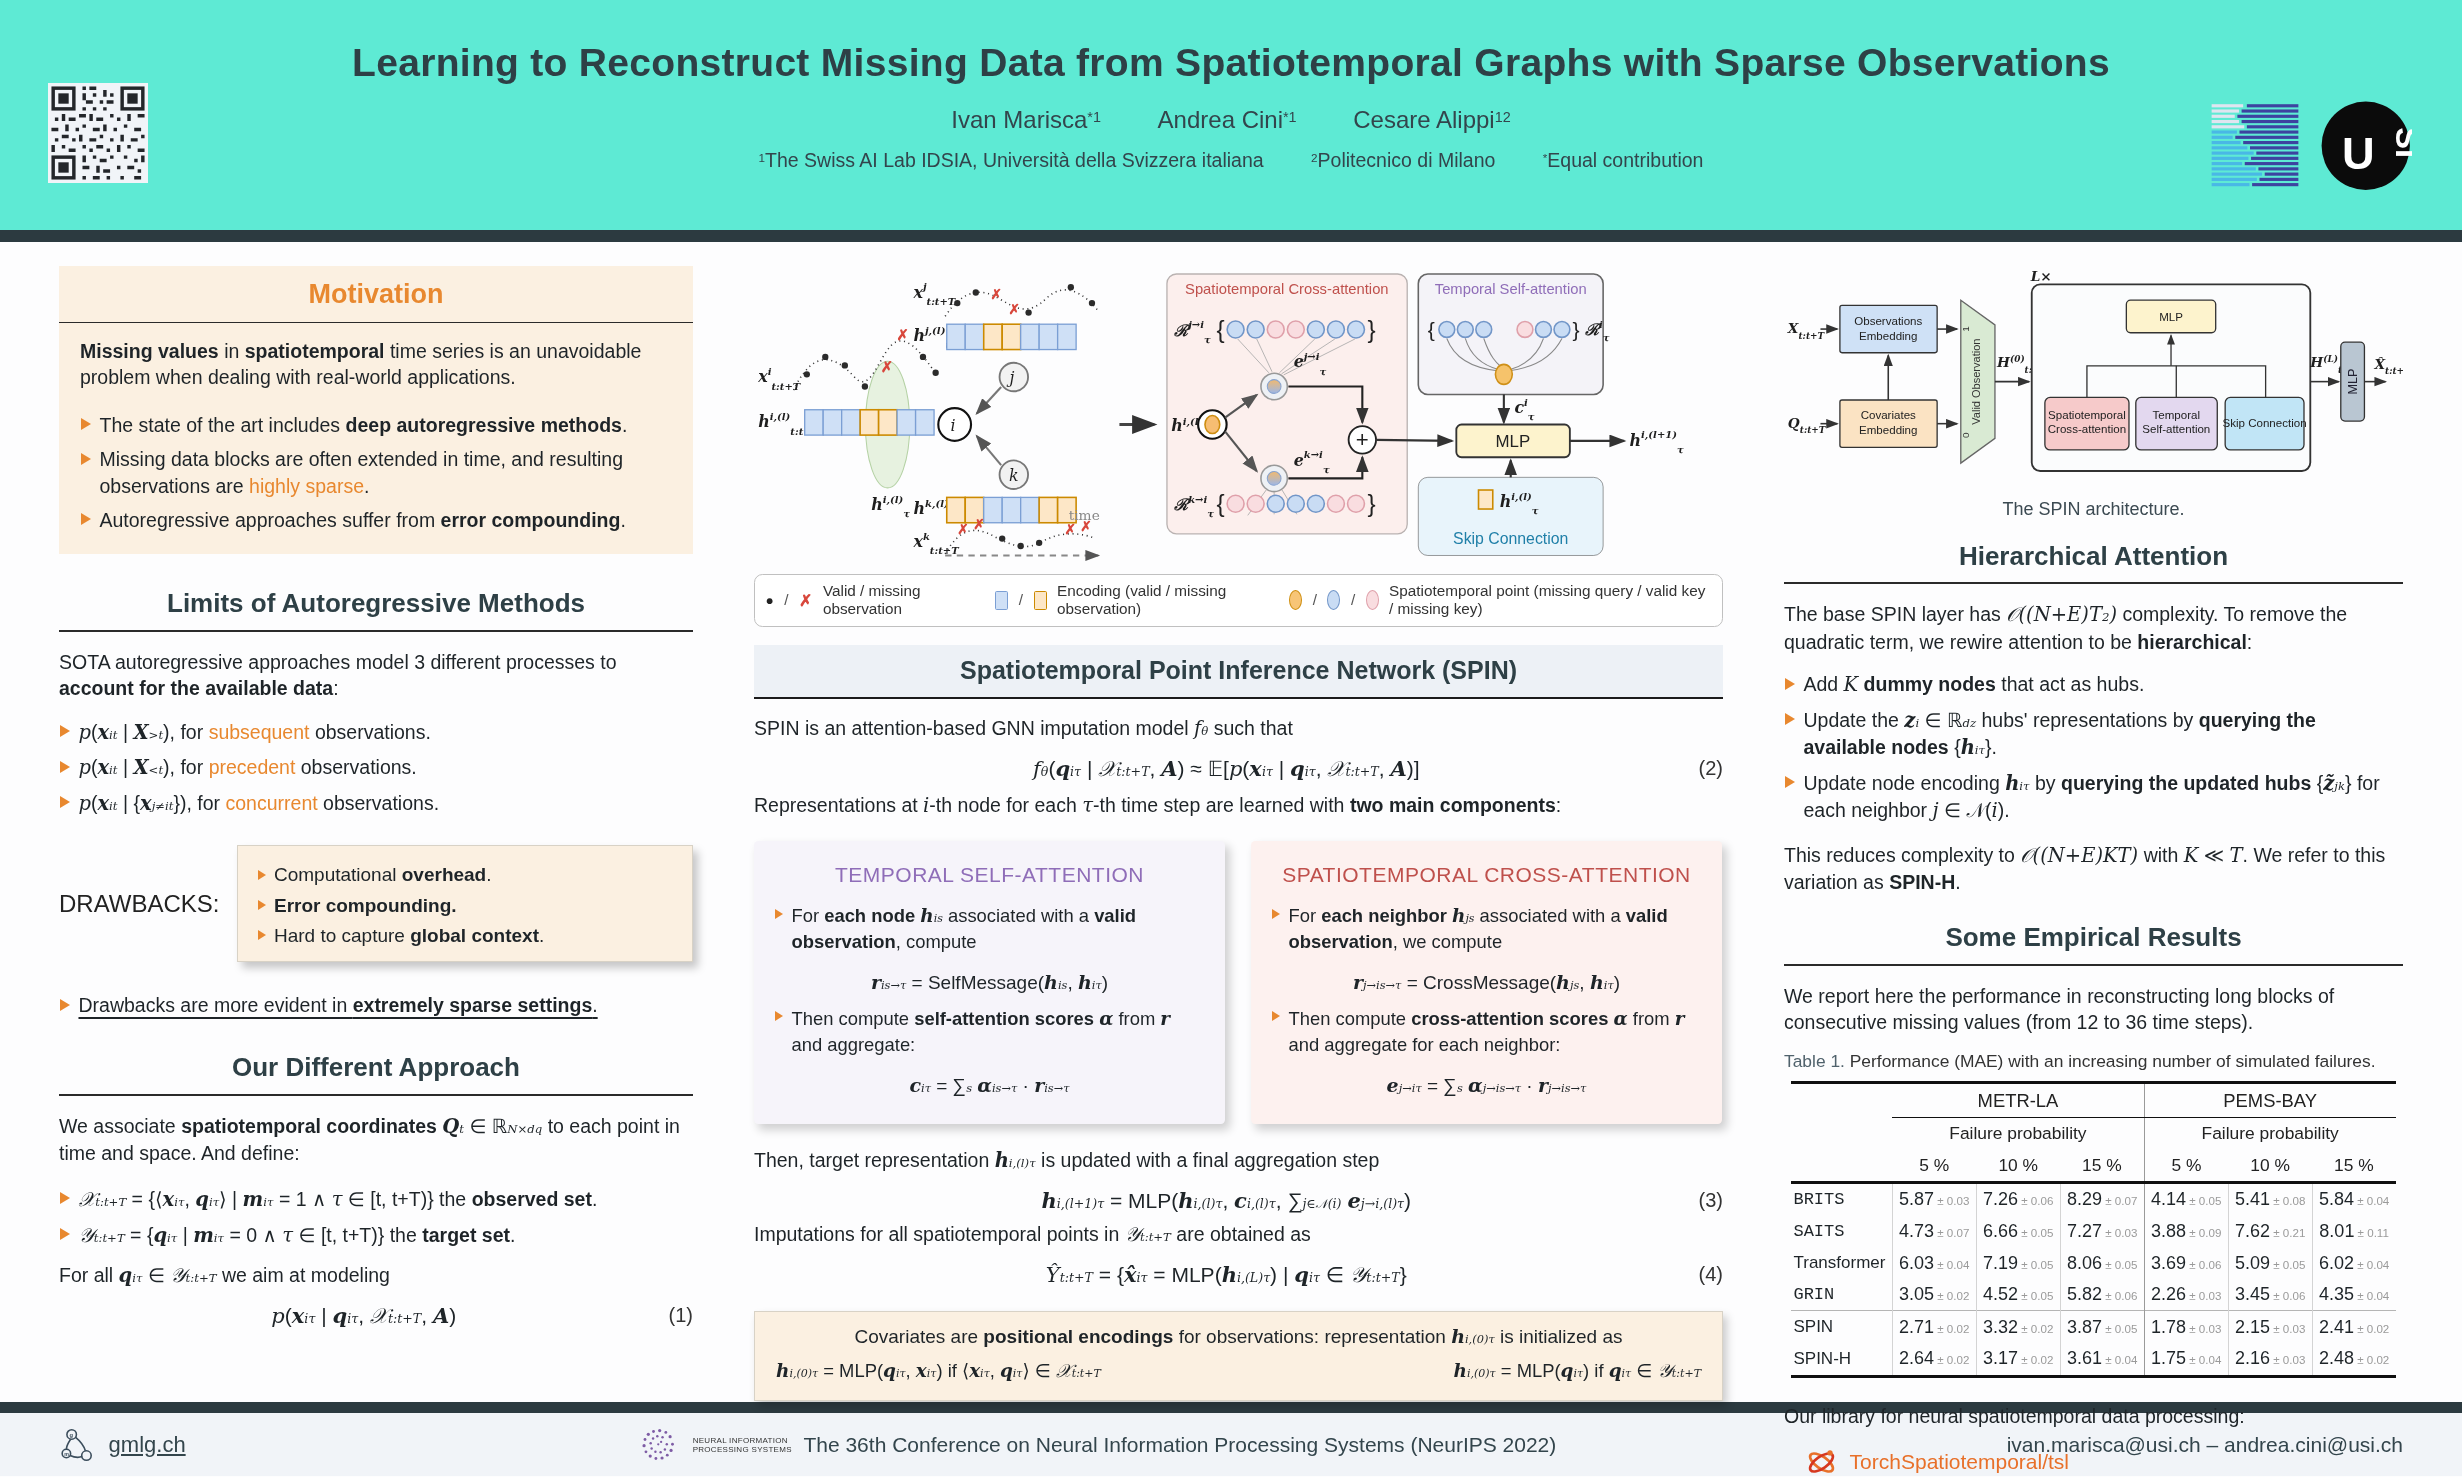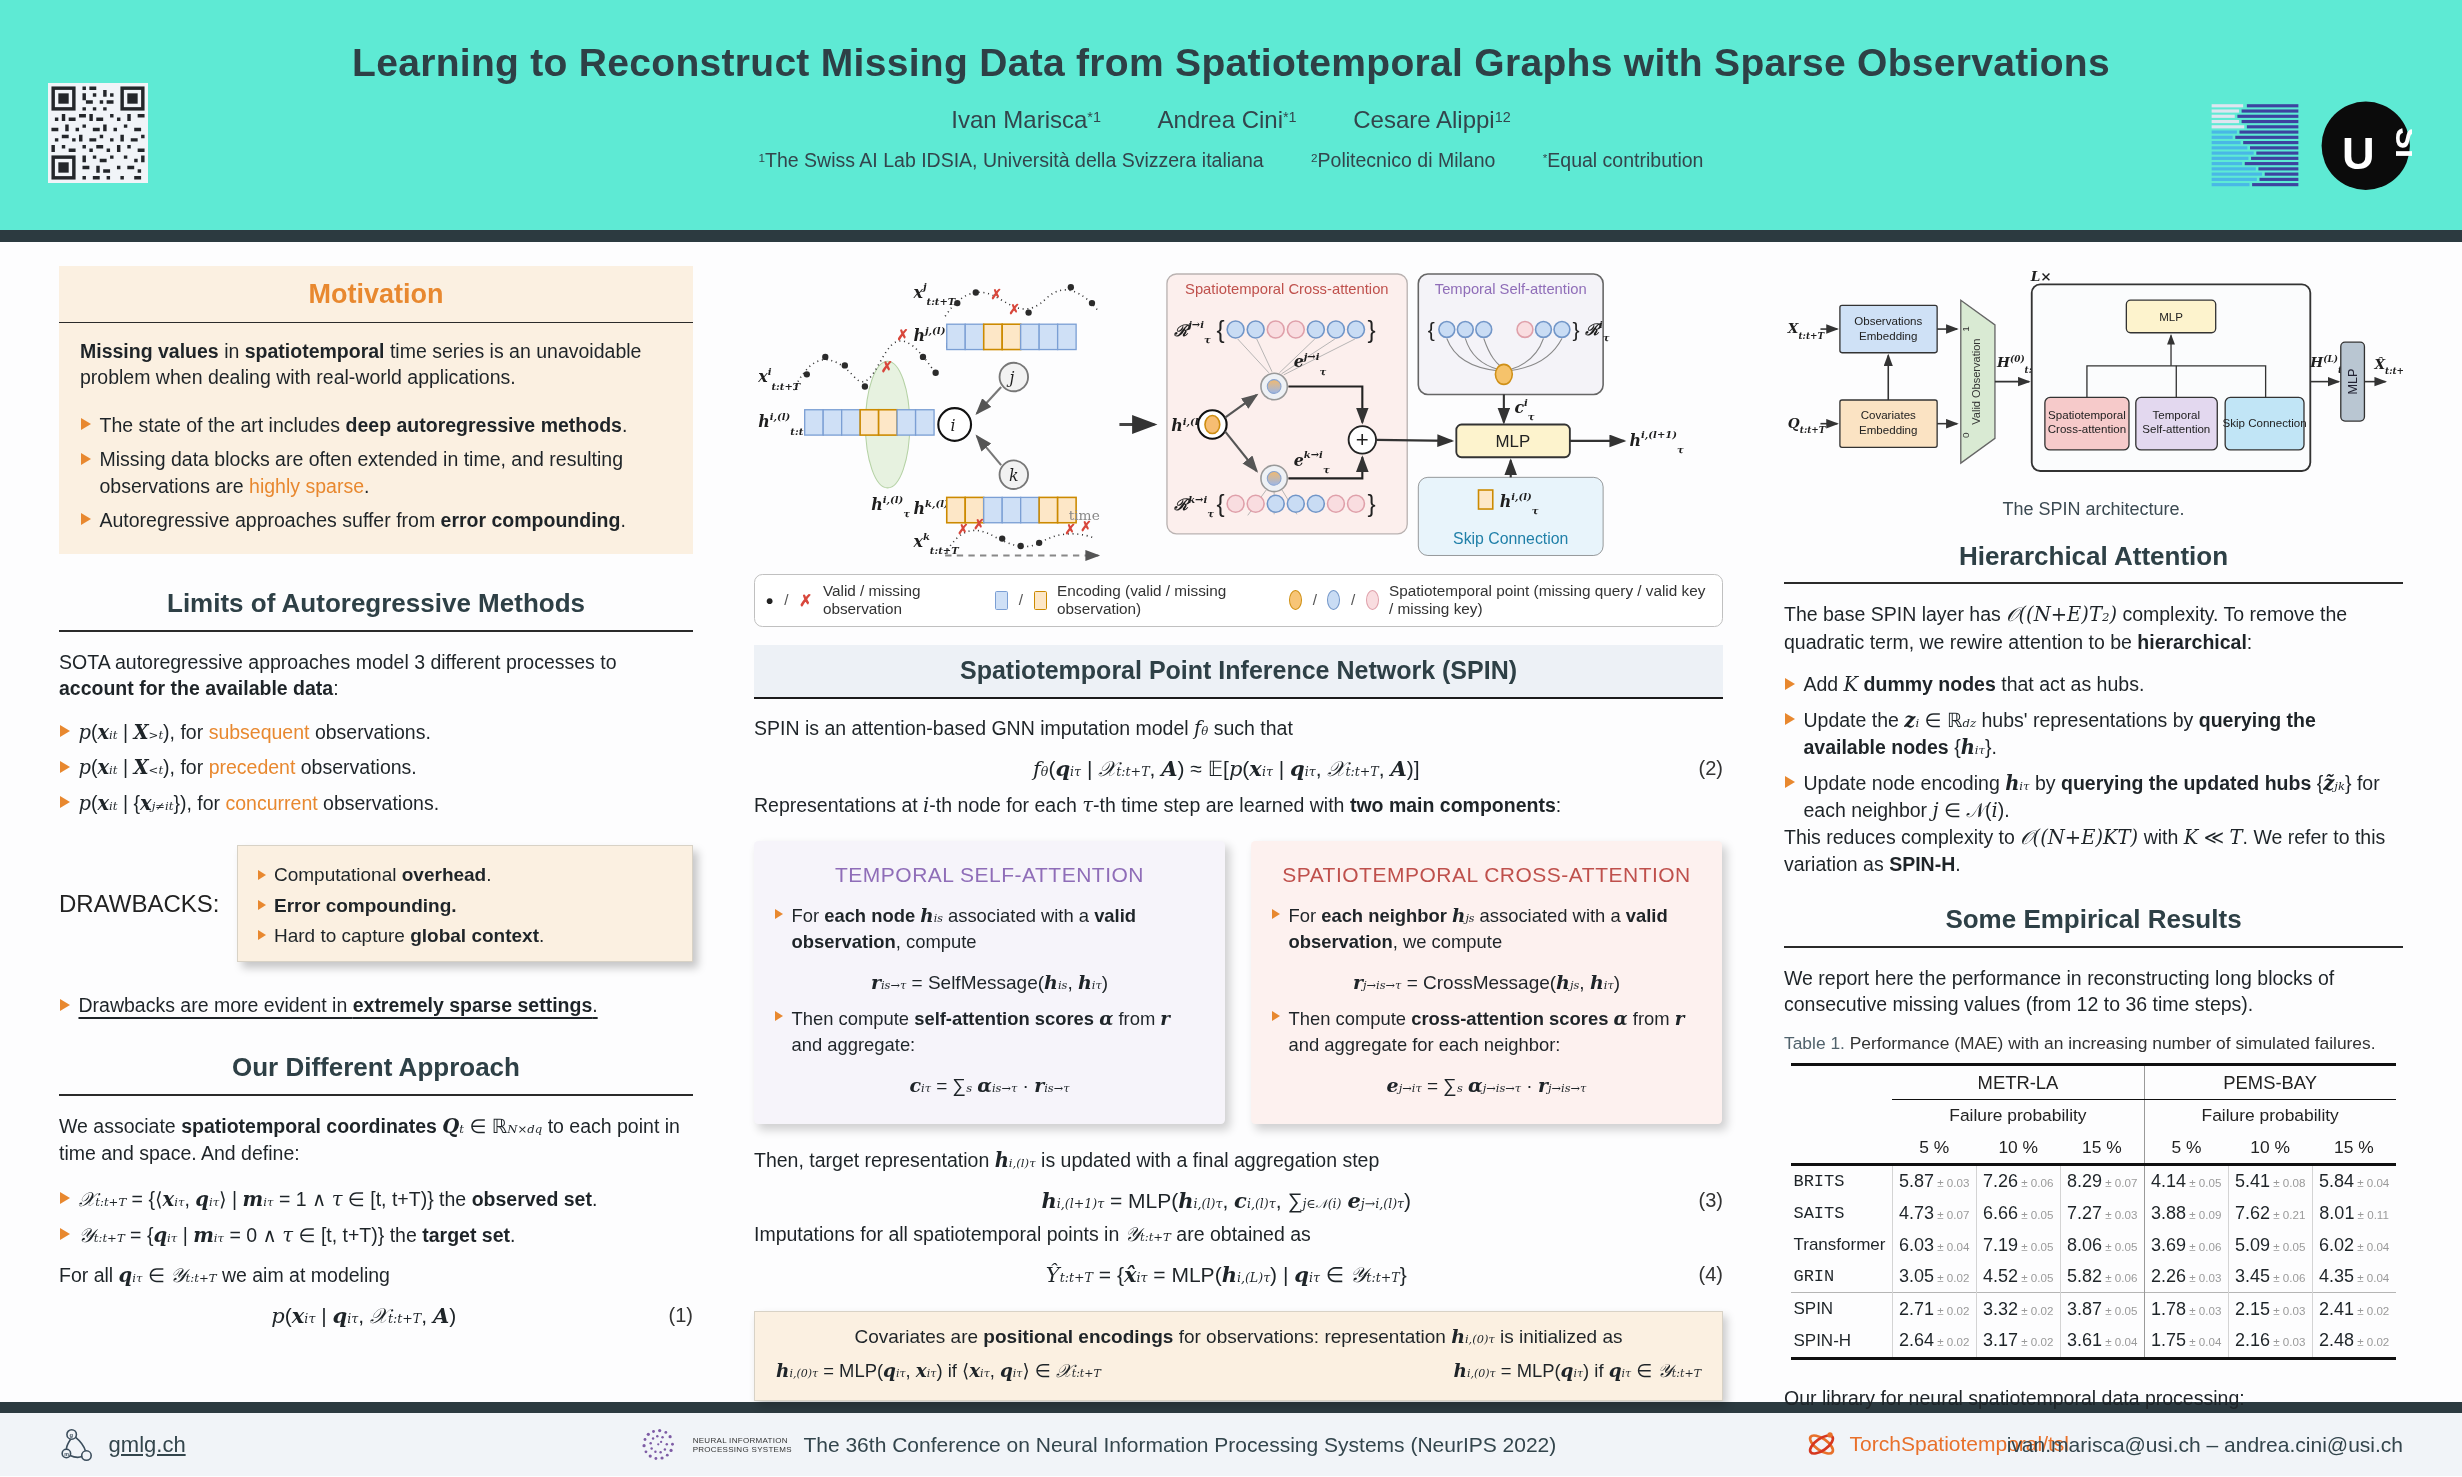--- a/index.html
+++ b/index.html
@@ -612,21 +612,21 @@
         <span class="bodytext"><span>Add </span><span class="mi">K</span><span> </span><span class="b">dummy nodes</span><span> that act as hubs.</span></span>
       </div>
     <div class="bullet">
         <span class="tri"></span>
         <span class="bodytext"><span>Update the </span><span class="mb">z</span><span class="sup">i</span><span> ∈ ℝ</span><span class="sup">dz</span><span> hubs' representations by </span><span class="b">querying the available nodes </span><span>{</span><span class="mb">h</span><span class="sup">i</span><span class="sub">τ</span><span>}.</span></span>
       </div>
     <div class="bullet">
         <span class="tri"></span>
         <span class="bodytext"><span>Update node encoding </span><span class="mb">h</span><span class="sup">i</span><span class="sub">τ</span><span> by </span><span class="b">querying the updated hubs</span><span> {</span><span class="mb">z̃</span><span class="sup">j</span><span class="sub">k</span><span>} for each neighbor </span><span class="mi">j</span><span> ∈ 𝒩(</span><span class="mi">i</span><span>).</span></span>
       </div>
-    <p class="bodytext" style=""><span>This reduces complexity to </span><span class="mi">𝒪</span><span class="mi">((N+E)KT)</span><span> with </span><span class="mi">K</span><span> ≪ </span><span class="mi">T</span><span>.  We refer to this variation as </span><span class="b">SPIN-H</span><span>.</span></p>
+    <p class="bodytext" style="margin-top:18px"><span>This reduces complexity to </span><span class="mi">𝒪</span><span class="mi">((N+E)KT)</span><span> with </span><span class="mi">K</span><span> ≪ </span><span class="mi">T</span><span>.  We refer to this variation as </span><span class="b">SPIN-H</span><span>.</span></p>
 
     <div style="height:27px"></div>
     <div class="sechead">Some Empirical Results</div>
     <div class="rule"></div>
     <p class="bodytext">We report here the performance in reconstructing long blocks of consecutive missing values (from 12 to 36 time steps).</p>
     <p class="tablecaption"><span class="cap">Table 1.</span><span> Performance (MAE) with an increasing number of simulated failures.</span></p>
 
     <table class="rtable">
       <tbody>
           <tr class="grp">

